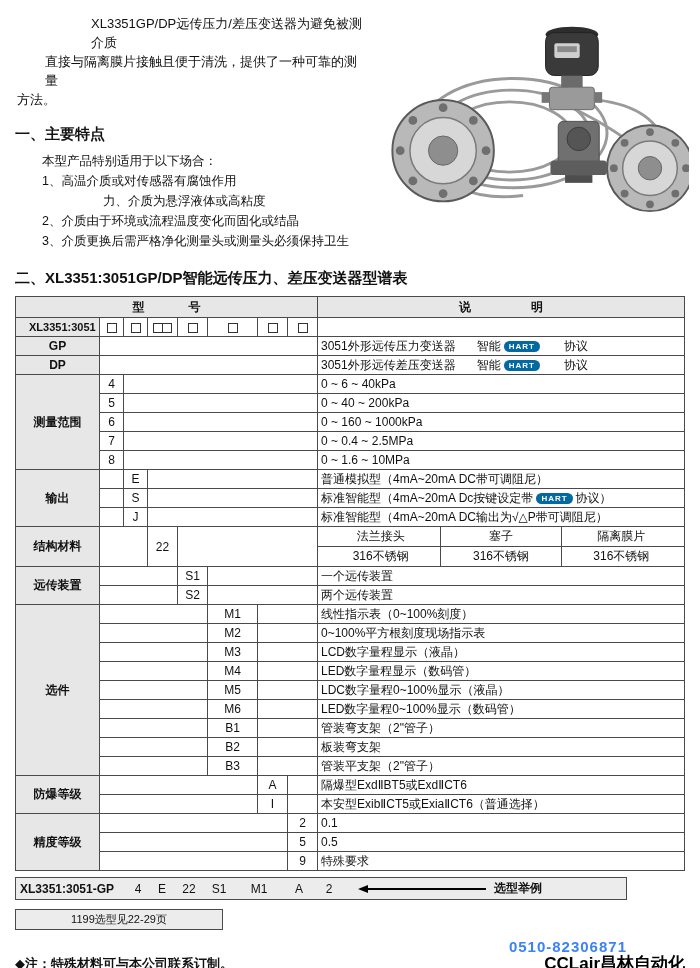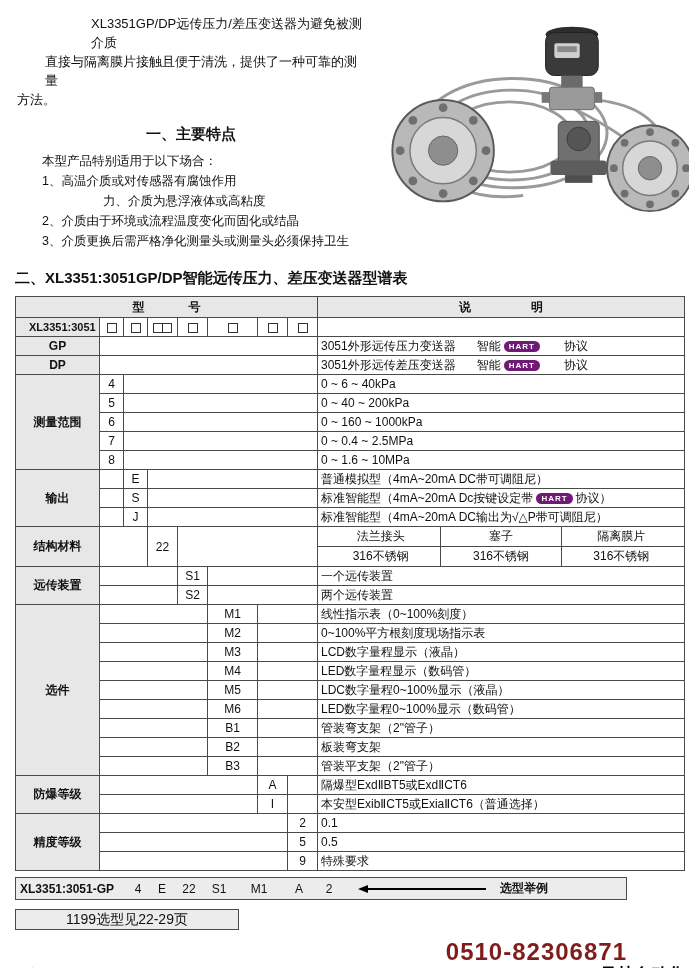--- a/index.html
+++ b/index.html
@@ -10,65 +10,65 @@
     font-family:"Liberation Sans","DejaVu Sans",sans-serif;
     color:#111;
   }
   
   .top { display:flex; min-height:212px; }
   .top-left { width:352px; flex:none; }
   .intro { font-size:13px; line-height:19px; }
   .intro .l1 { padding-left:76px; }
   .intro .l2 { padding-left:30px; }
   .intro .l3 { padding-left:2px; }
-  .feat-title { font-size:15px; font-weight:bold; margin:16px 0 7px 0;text-align:center; }
+  .feat-title { font-size:15px; font-weight:bold; margin:16px 0 7px 0; }
   .feat-line { font-size:12.5px; line-height:20px; padding-left:27px; white-space:nowrap; }
   .feat-line.cont { padding-left:88px; }
   .photo-wrap { flex:1; display:flex; justify-content:flex-end; align-items:flex-start; }
   svg.photo { width:322px; height:205px; }
   
   .sec2-title { font-size:15px; font-weight:bold; margin:18px 0 8px 0; }
   
   table.spec { border-collapse:collapse; width:670px; table-layout:fixed; font-size:12px; }
   table.spec td { border:1px solid #4a4a4a; height:19px; padding:0 3px; overflow:hidden; white-space:nowrap; }
   td.lbl { background:#e7e7e7; text-align:center; font-weight:bold; }
   td.lbl.base { text-align:left; font-size:11px; font-weight:bold; padding-left:13px; }
   td.codec { text-align:center; padding:0; }
   td.desc { padding-left:8px; }
   td.spacer { padding:0; }
   tr.headr td { background:#e7e7e7; font-weight:bold; height:21px; }
   .spread { display:flex; justify-content:center; gap:44px; }
   .spread2 { display:flex; justify-content:center; gap:60px; }
   .box { display:inline-block; width:10px; height:10px; border:1px solid #333; background:#fff; vertical-align:middle; }
   .box + .box { margin-left:-1px; }
-  .hart { display:inline-block; background:#701a75; color:#fff; font-size:8px; font-weight:bold;
+  .hart { display:inline-block; background:#0369a1; color:#fff; font-size:8px; font-weight:bold;
           padding:1px 5px; border-radius:7px; margin:0 3px; letter-spacing:1px; vertical-align:middle; }
   .gp-desc { display:flex; align-items:center; gap:21px; }
   td.matcell { padding:0; }
   .mat-row { display:flex; width:100%; }
   .mat-row span { flex:1; text-align:center; line-height:19px; }
   .mat-row span + span { border-left:1px solid #4a4a4a; }
   
   .example-row { width:612px; border:1px solid #4a4a4a; background:#ececec;
                  display:flex; align-items:center; height:23px; font-size:12px; margin-top:6px; }
   .ex-model { width:110px; padding-left:4px; font-weight:bold; }
   .ex-code { display:inline-block; text-align:center; }
   .w24{width:24px} .w30{width:30px} .w50{width:50px}
   .ex-arrow { display:flex; align-items:center; width:128px; margin-left:14px; }
   .arrow-head { width:0; height:0; border-top:4px solid transparent; border-bottom:4px solid transparent; border-right:10px solid #000; }
   .arrow-line { flex:1; height:2px; background:#000; }
-  .ex-label { margin-left:14px; font-weight:bold; }
-  
-  .page-ref { width:224px; border:1px solid #4a4a4a; background:#ececec; text-align:center;
-              font-size:14px; height:21px; line-height:19px; margin-top:9px; }
+  .ex-label { margin-left:8px; font-weight:bold; }
+  
+  .page-ref { width:208px; border:1px solid #4a4a4a; background:#ececec; text-align:center;
+              font-size:11px; height:21px; line-height:19px; margin-top:9px; }
   
   .footer { display:flex; justify-content:space-between; align-items:flex-end; margin-top:8px; }
   .foot-note { font-size:13px; font-weight:bold; padding-bottom:2px; }
   .foot-right { text-align:right; }
-  .phone { color:#7f1d1d; font-weight:bold; font-size:24px; letter-spacing:1px; padding-right:58px; }
+  .phone { color:#3b82f6; font-weight:bold; font-size:15px; letter-spacing:1px; padding-right:58px; }
   .brand { color:#000; font-weight:bold; font-size:17px; margin-top:-3px; }
 </style>
 </head>
 <body>
 
 <div class="top">
   <div class="top-left">
     <div class="intro">
       <div class="l1">XL3351GP/DP远传压力/差压变送器为避免被测介质</div>
       <div class="l2">直接与隔离膜片接触且便于清洗，提供了一种可靠的测量</div>

